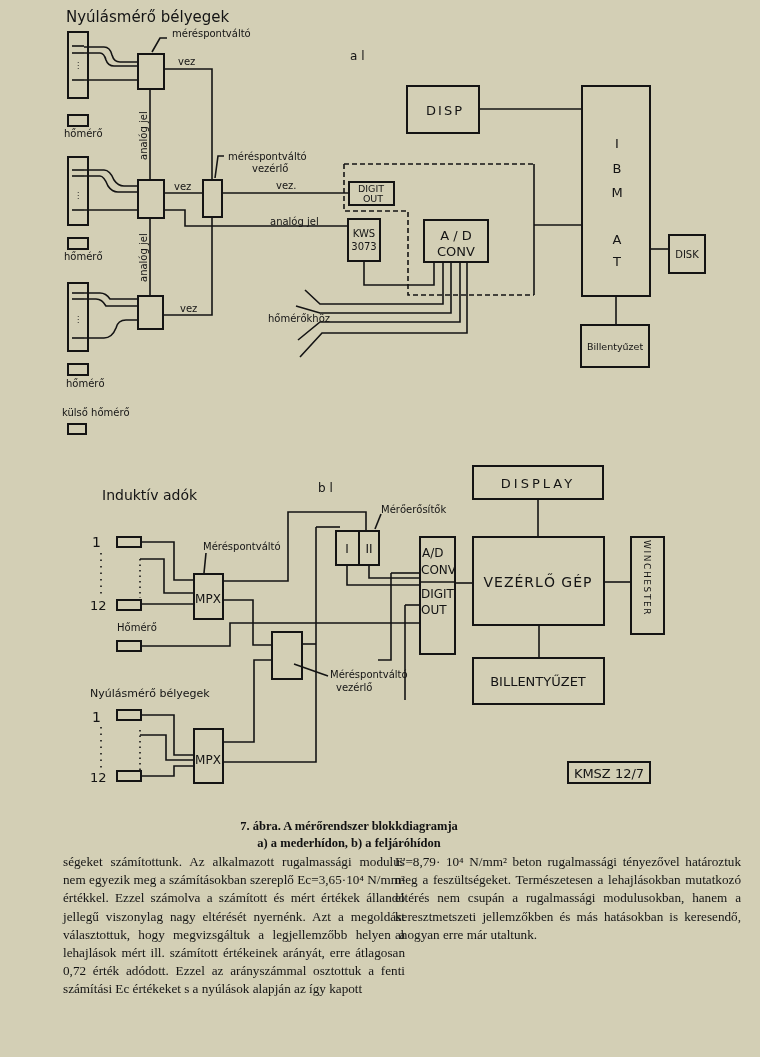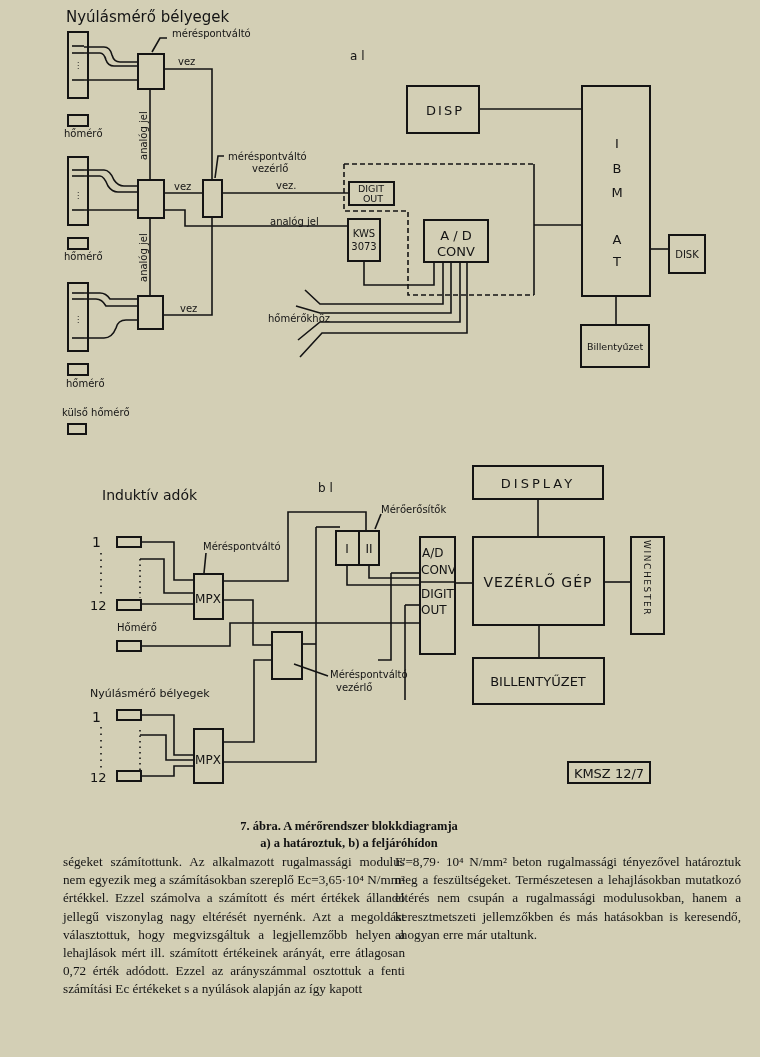--- a/index.html
+++ b/index.html
@@ -227,21 +227,21 @@
     <rect x="473" y="658" width="131" height="46" class="bx"></rect>
     <text x="538" y="686" font-size="13" text-anchor="middle">BILLENTYŰZET</text>
 
     <rect x="568" y="762" width="82" height="21" class="bx"></rect>
     <text x="609" y="778" font-size="13" text-anchor="middle">KMSZ 12/7</text>
   </g>
 </svg>
 
 <div class="caption">
   <div>7. ábra. A mérőrendszer blokkdiagramja</div>
-  <div>a) a határoztuk, b) a feljáróhídon</div>
+  <div>a) a mederhídon, b) a feljáróhídon</div>
 </div>
 
 <div class="col left">
   <p>ségeket számítottunk. Az alkalmazott rugalmassági modulus nem egyezik meg a számításokban szereplő Ec=3,65·10⁴ N/mm² értékkel. Ezzel számolva a számított és mért értékek állandó jellegű viszonylag nagy eltérését nyernénk. Azt a megoldást választottuk, hogy megvizsgáltuk a legjellemzőbb helyen a lehajlások mért ill. számított értékeinek arányát, erre átlagosan 0,72 érték adódott. Ezzel az arányszámmal osztottuk a fenti számítási Ec értékeket s a nyúlások alapján az így kapott</p>
 </div>
 <div class="col right">
   <p>E'=8,79· 10⁴ N/mm² beton rugalmassági tényezővel határoztuk meg a feszültségeket. Természetesen a lehajlásokban mutatkozó eltérés nem csupán a rugalmassági modulusokban, hanem a keresztmetszeti jellemzőkben és más hatásokban is keresendő, ahogyan erre már utaltunk.</p>
 </div>
 
 </body></html>

